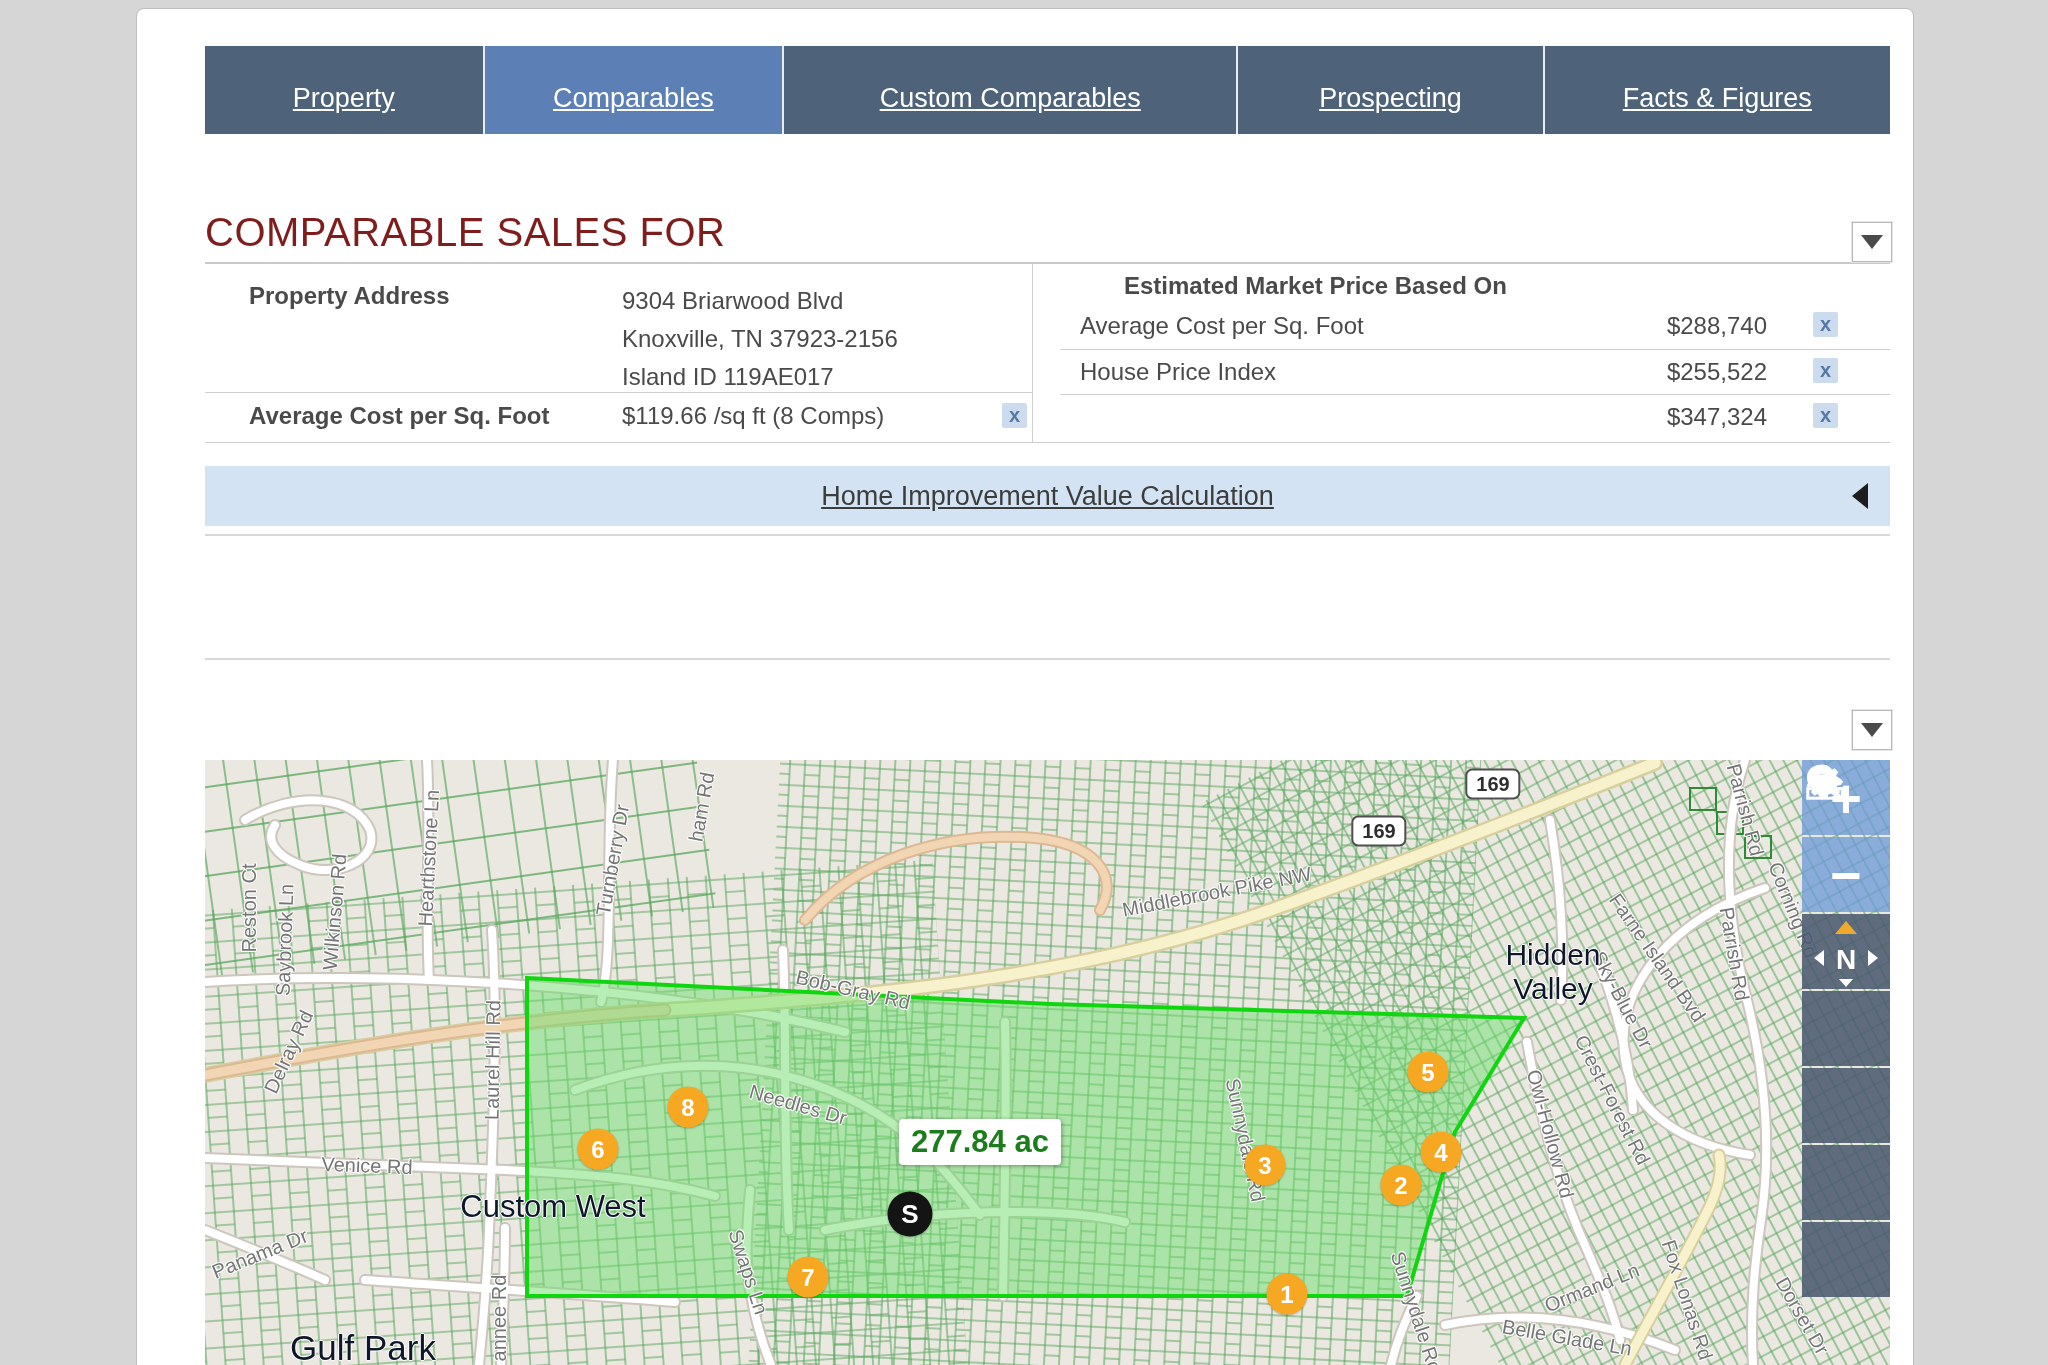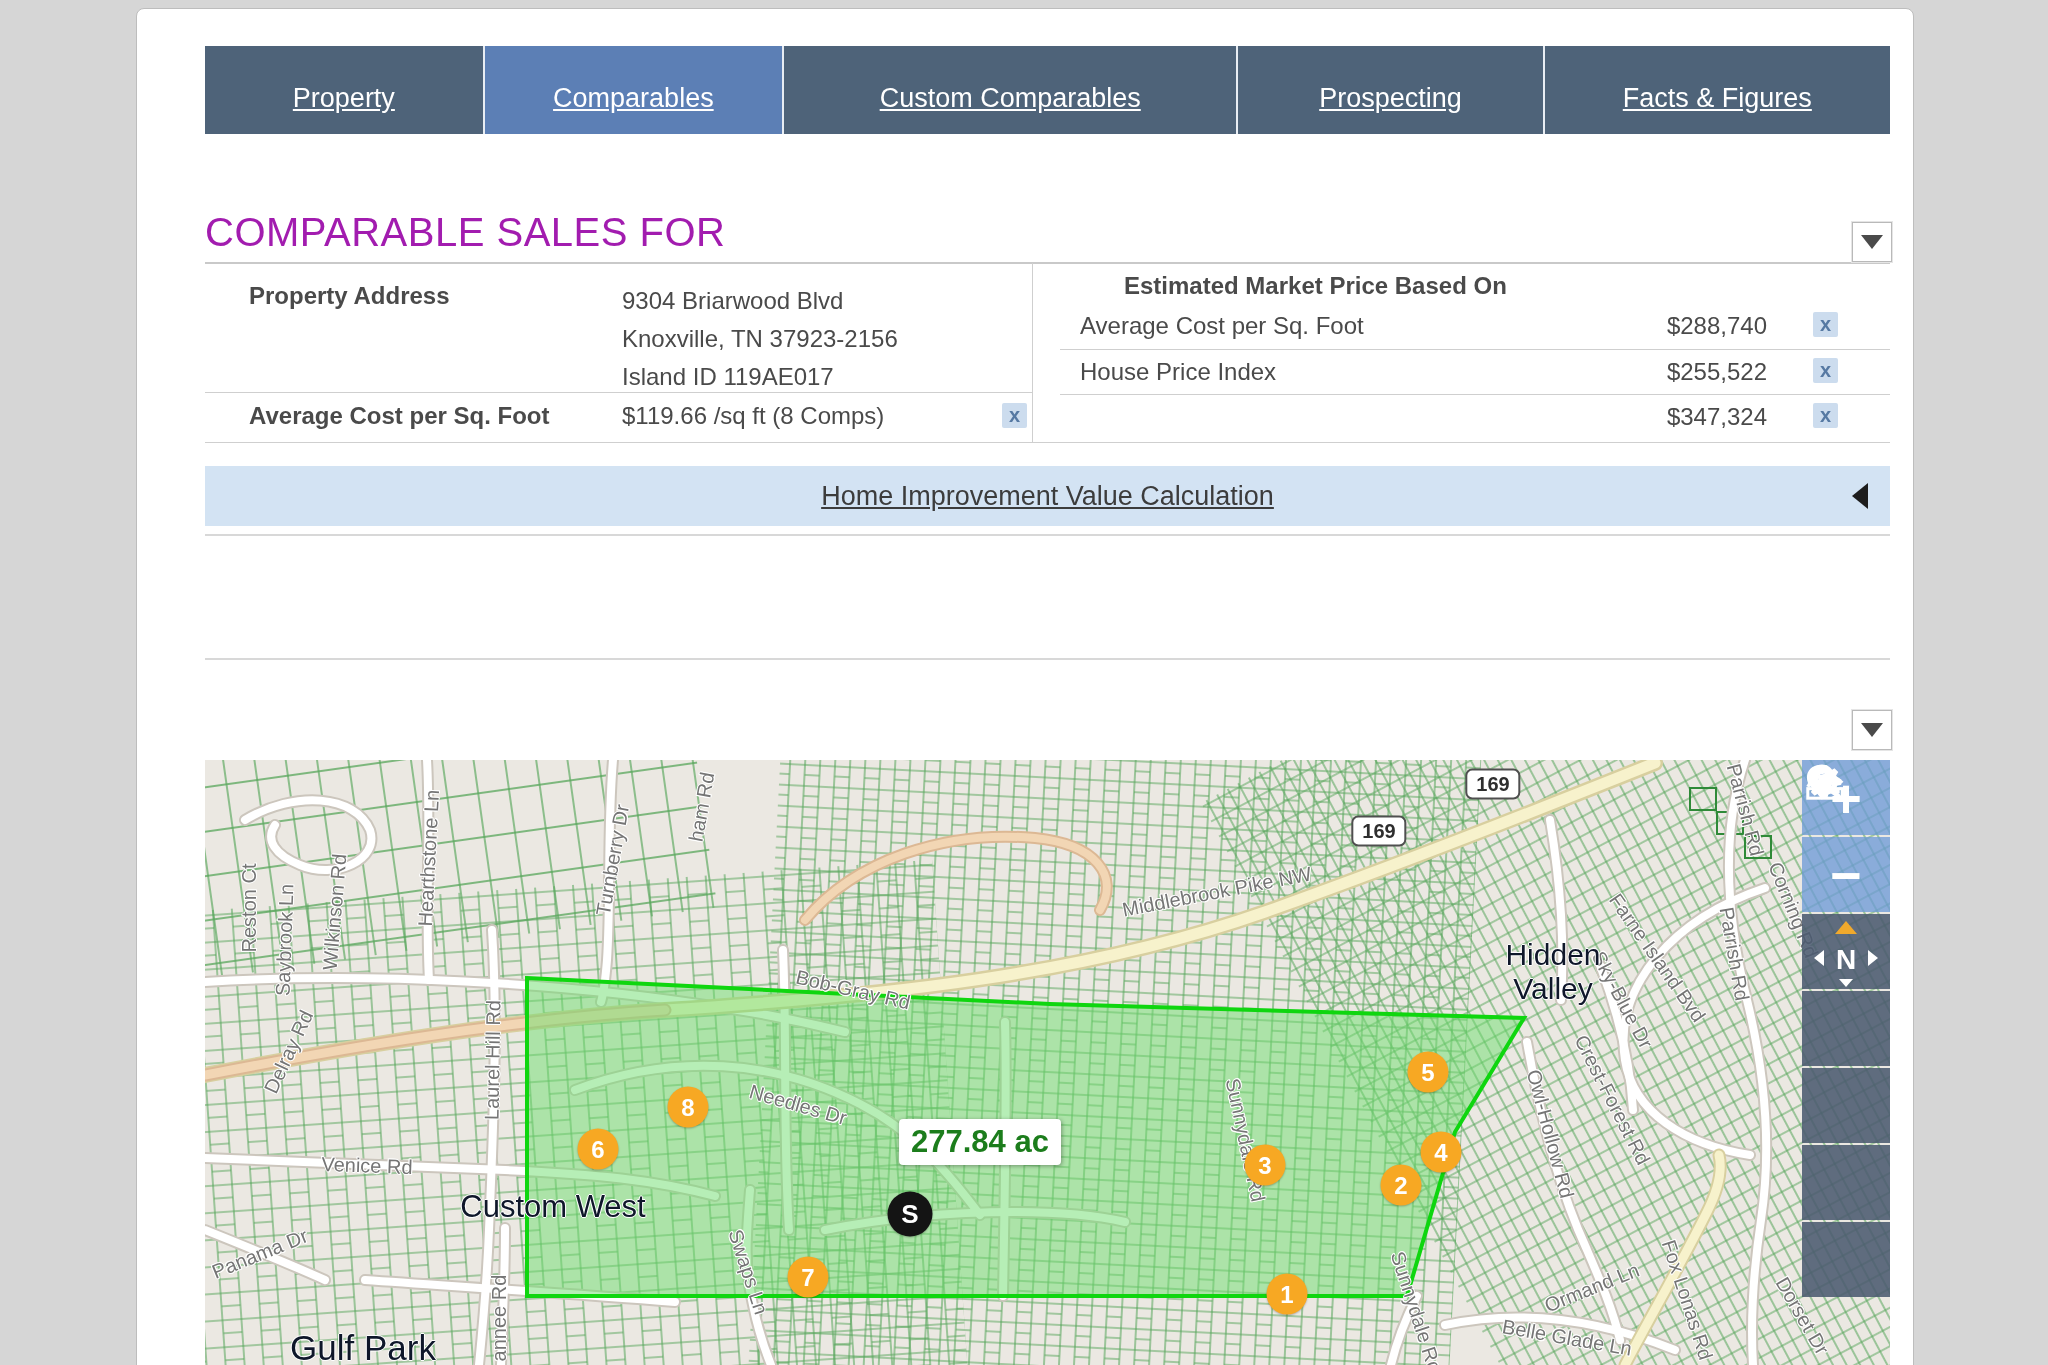--- a/index.html
+++ b/index.html
@@ -7,21 +7,21 @@
   .card{position:absolute;left:136px;top:8px;width:1776px;height:1357px;background:#ffffff;
         border:1px solid #bdbdbd;border-radius:8px 8px 0 0;}
   
   .tabs{position:absolute;left:205px;top:46px;width:1685px;height:88px;display:flex;}
   .tab{height:88px;display:flex;align-items:center;justify-content:center;background:#4e6379;
        color:#ffffff;font-size:27px;cursor:pointer;border-right:2px solid #e8edf3;box-sizing:border-box;}
   .tab:last-child{border-right:none;}
   .tab span{text-decoration:underline;margin-top:16px;}
   .tab.active{background:#5c7fb5;}
   
-  .page-title{position:absolute;left:205px;top:210px;font-size:40px;color:#a21caf;letter-spacing:.5px;}
+  .page-title{position:absolute;left:205px;top:210px;font-size:40px;color:#7f1d1d;letter-spacing:.5px;}
   .h-rule{position:absolute;left:205px;top:262px;width:1685px;height:2px;background:#c9c9c9;}
   .drop-btn{position:absolute;width:38px;height:38px;background:#ffffff;border:1px solid #b9b9b9;
             box-shadow:0 0 0 1px #e5e5e5;cursor:pointer;display:flex;align-items:center;justify-content:center;}
   .drop-btn .tri{width:0;height:0;border-left:11px solid transparent;border-right:11px solid transparent;
                  border-top:14px solid #4a4a4a;}
   
   .lbl{font-weight:bold;color:#4a4a4a;font-size:24px;margin-left:44px;}
   .val{color:#4a4a4a;font-size:24px;}
   .addr-label{position:absolute;left:205px;top:282px;}
   .addr-lines{position:absolute;left:622px;top:282px;line-height:38px;}

